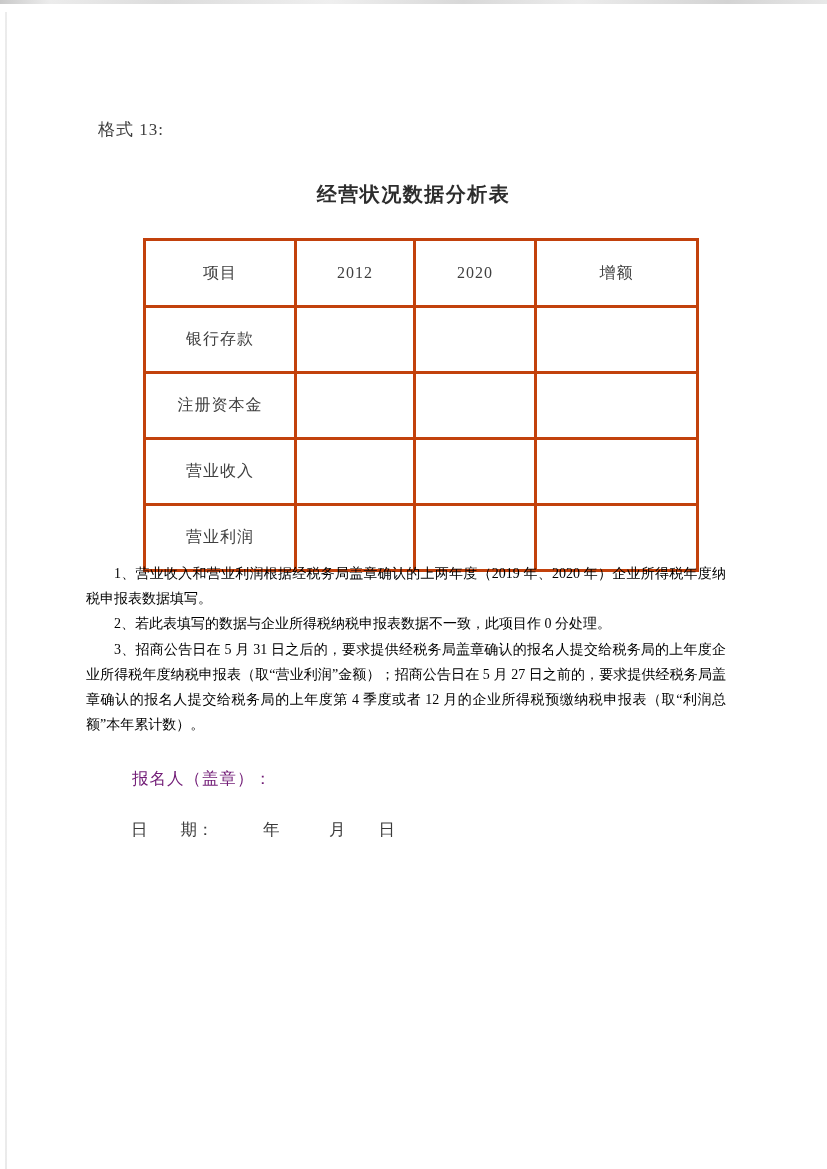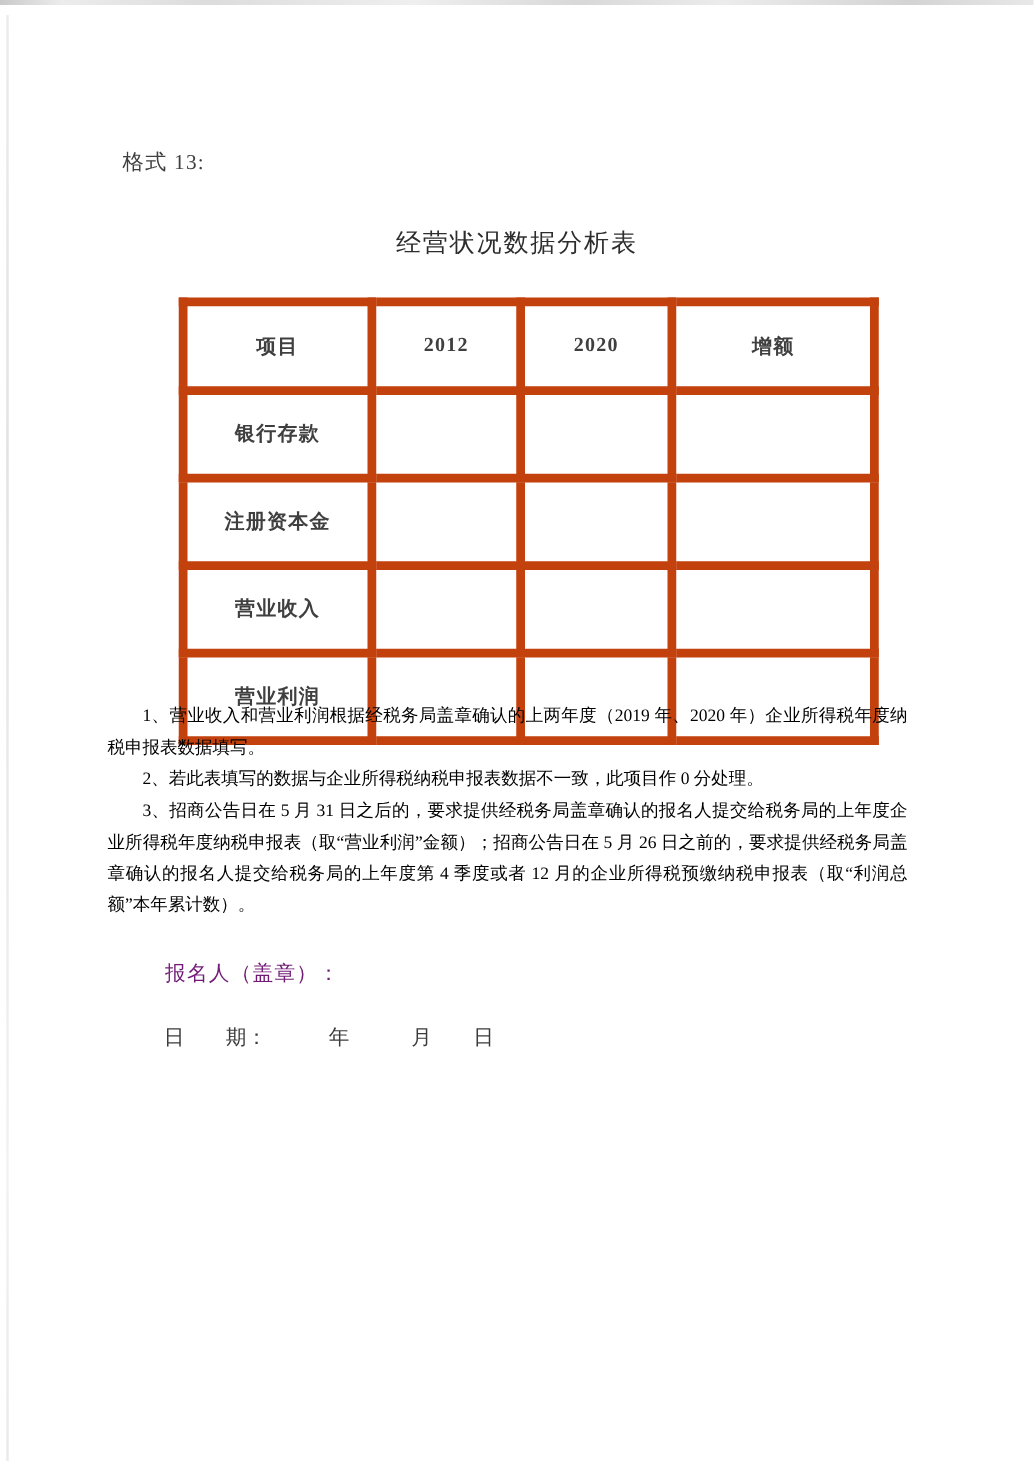--- a/index.html
+++ b/index.html
@@ -39,37 +39,37 @@
     letter-spacing: 1px;
     color: #3f3f3f;
   }
   .doc-title {
     position: absolute;
     left: 0; right: 0;
     top: 181px;
     margin: 0;
     text-align: center;
     font-size: 20px;
-    font-weight: normal;
+    font-weight: bold;
     letter-spacing: 1.5px;
     color: #2d2d2d;
   }
   .data-table {
     position: absolute;
     left: 143px;
     top: 238px;
     width: 553px;
     border-collapse: collapse;
     table-layout: fixed;
     color: #3f3f3f;
   }
   .data-table th,
   .data-table td {
-    border: 7px solid #c2410c;
-    font-weight: bold;
+    border: 3px solid #c2410c;
+    font-weight: normal;
     text-align: center;
     vertical-align: middle;
     font-size: 16px;
     padding: 0;
     letter-spacing: 1px;
   }
   .data-table thead th { height: 64px; }
   .data-table tbody td { height: 63px; }
   .notes {
     position: absolute;
@@ -152,20 +152,20 @@
         <td></td>
         <td></td>
         <td></td>
       </tr>
     </tbody>
   </table>
 
   <div class="notes">
     <p>1、营业收入和营业利润根据经税务局盖章确认的上两年度（2019 年、2020 年）企业所得税年度纳税申报表数据填写。</p>
     <p>2、若此表填写的数据与企业所得税纳税申报表数据不一致，此项目作 0 分处理。</p>
-    <p>3、招商公告日在 5 月 31 日之后的，要求提供经税务局盖章确认的报名人提交给税务局的上年度企业所得税年度纳税申报表（取“营业利润”金额）；招商公告日在 5 月 26 日之前的，要求提供经税务局盖章确认的报名人提交给税务局的上年度第 4 季度或者 12 月的企业所得税预缴纳税申报表（取“利润总额”本年累计数）。</p>
+    <p>3、招商公告日在 5 月 31 日之后的，要求提供经税务局盖章确认的报名人提交给税务局的上年度企业所得税年度纳税申报表（取“营业利润”金额）；招商公告日在 5 月 27 日之前的，要求提供经税务局盖章确认的报名人提交给税务局的上年度第 4 季度或者 12 月的企业所得税预缴纳税申报表（取“利润总额”本年累计数）。</p>
   </div>
 
   <div class="applicant">报名人（盖章）：</div>
 
   <div class="date-line">日　　期：　　　年　　　月　　日</div>
 
 </div>
 
 </body></html>

